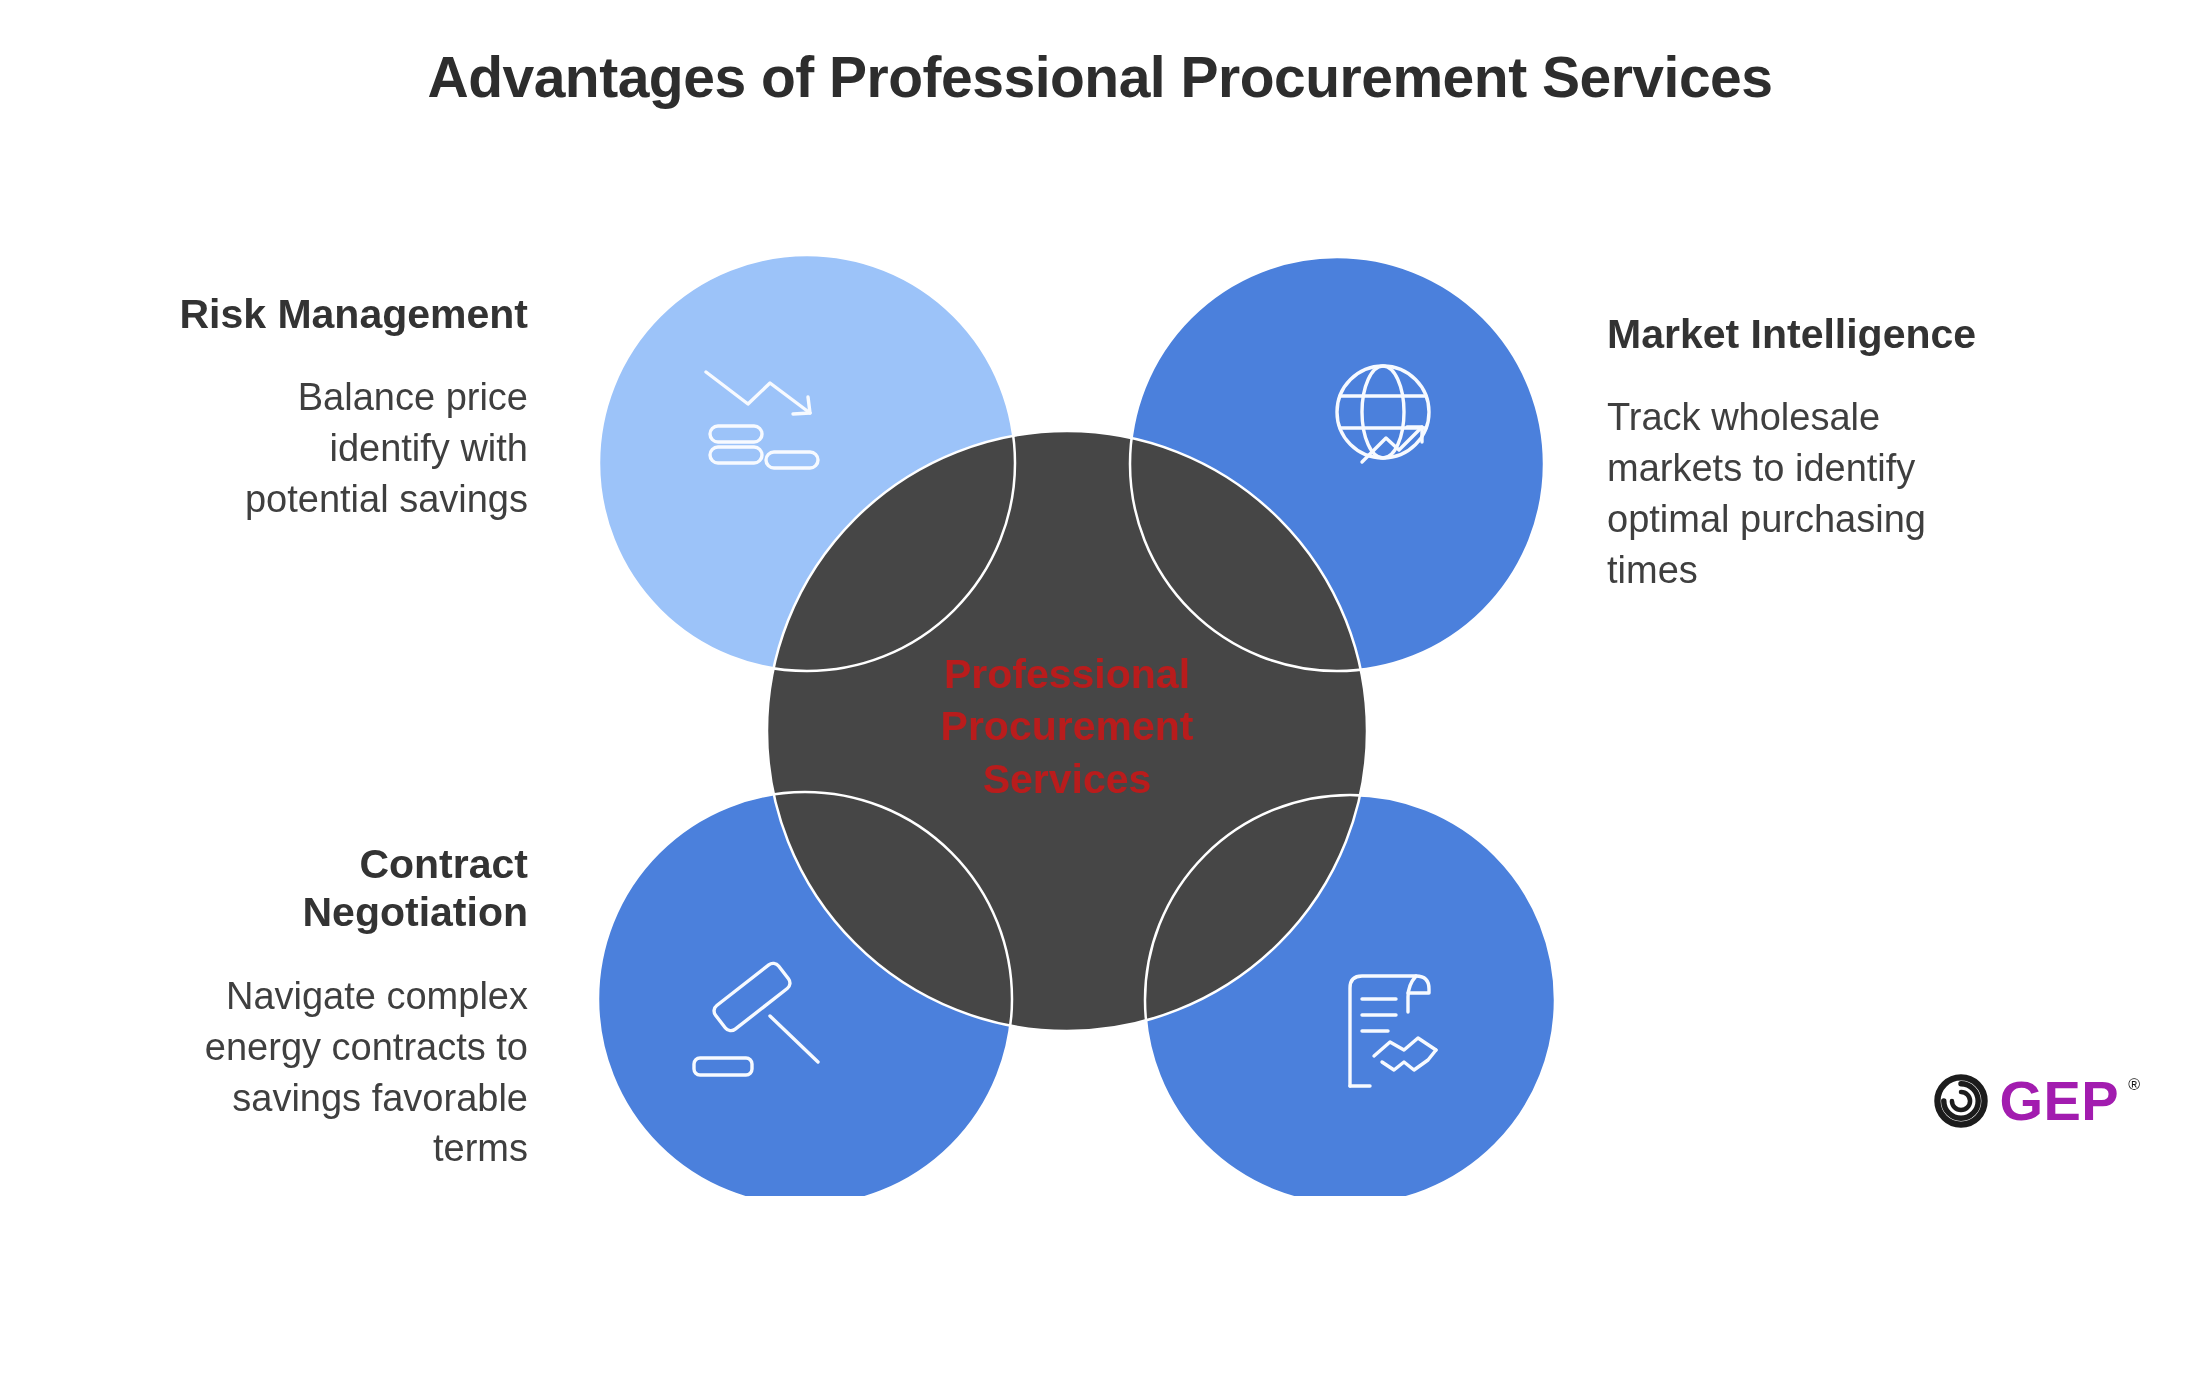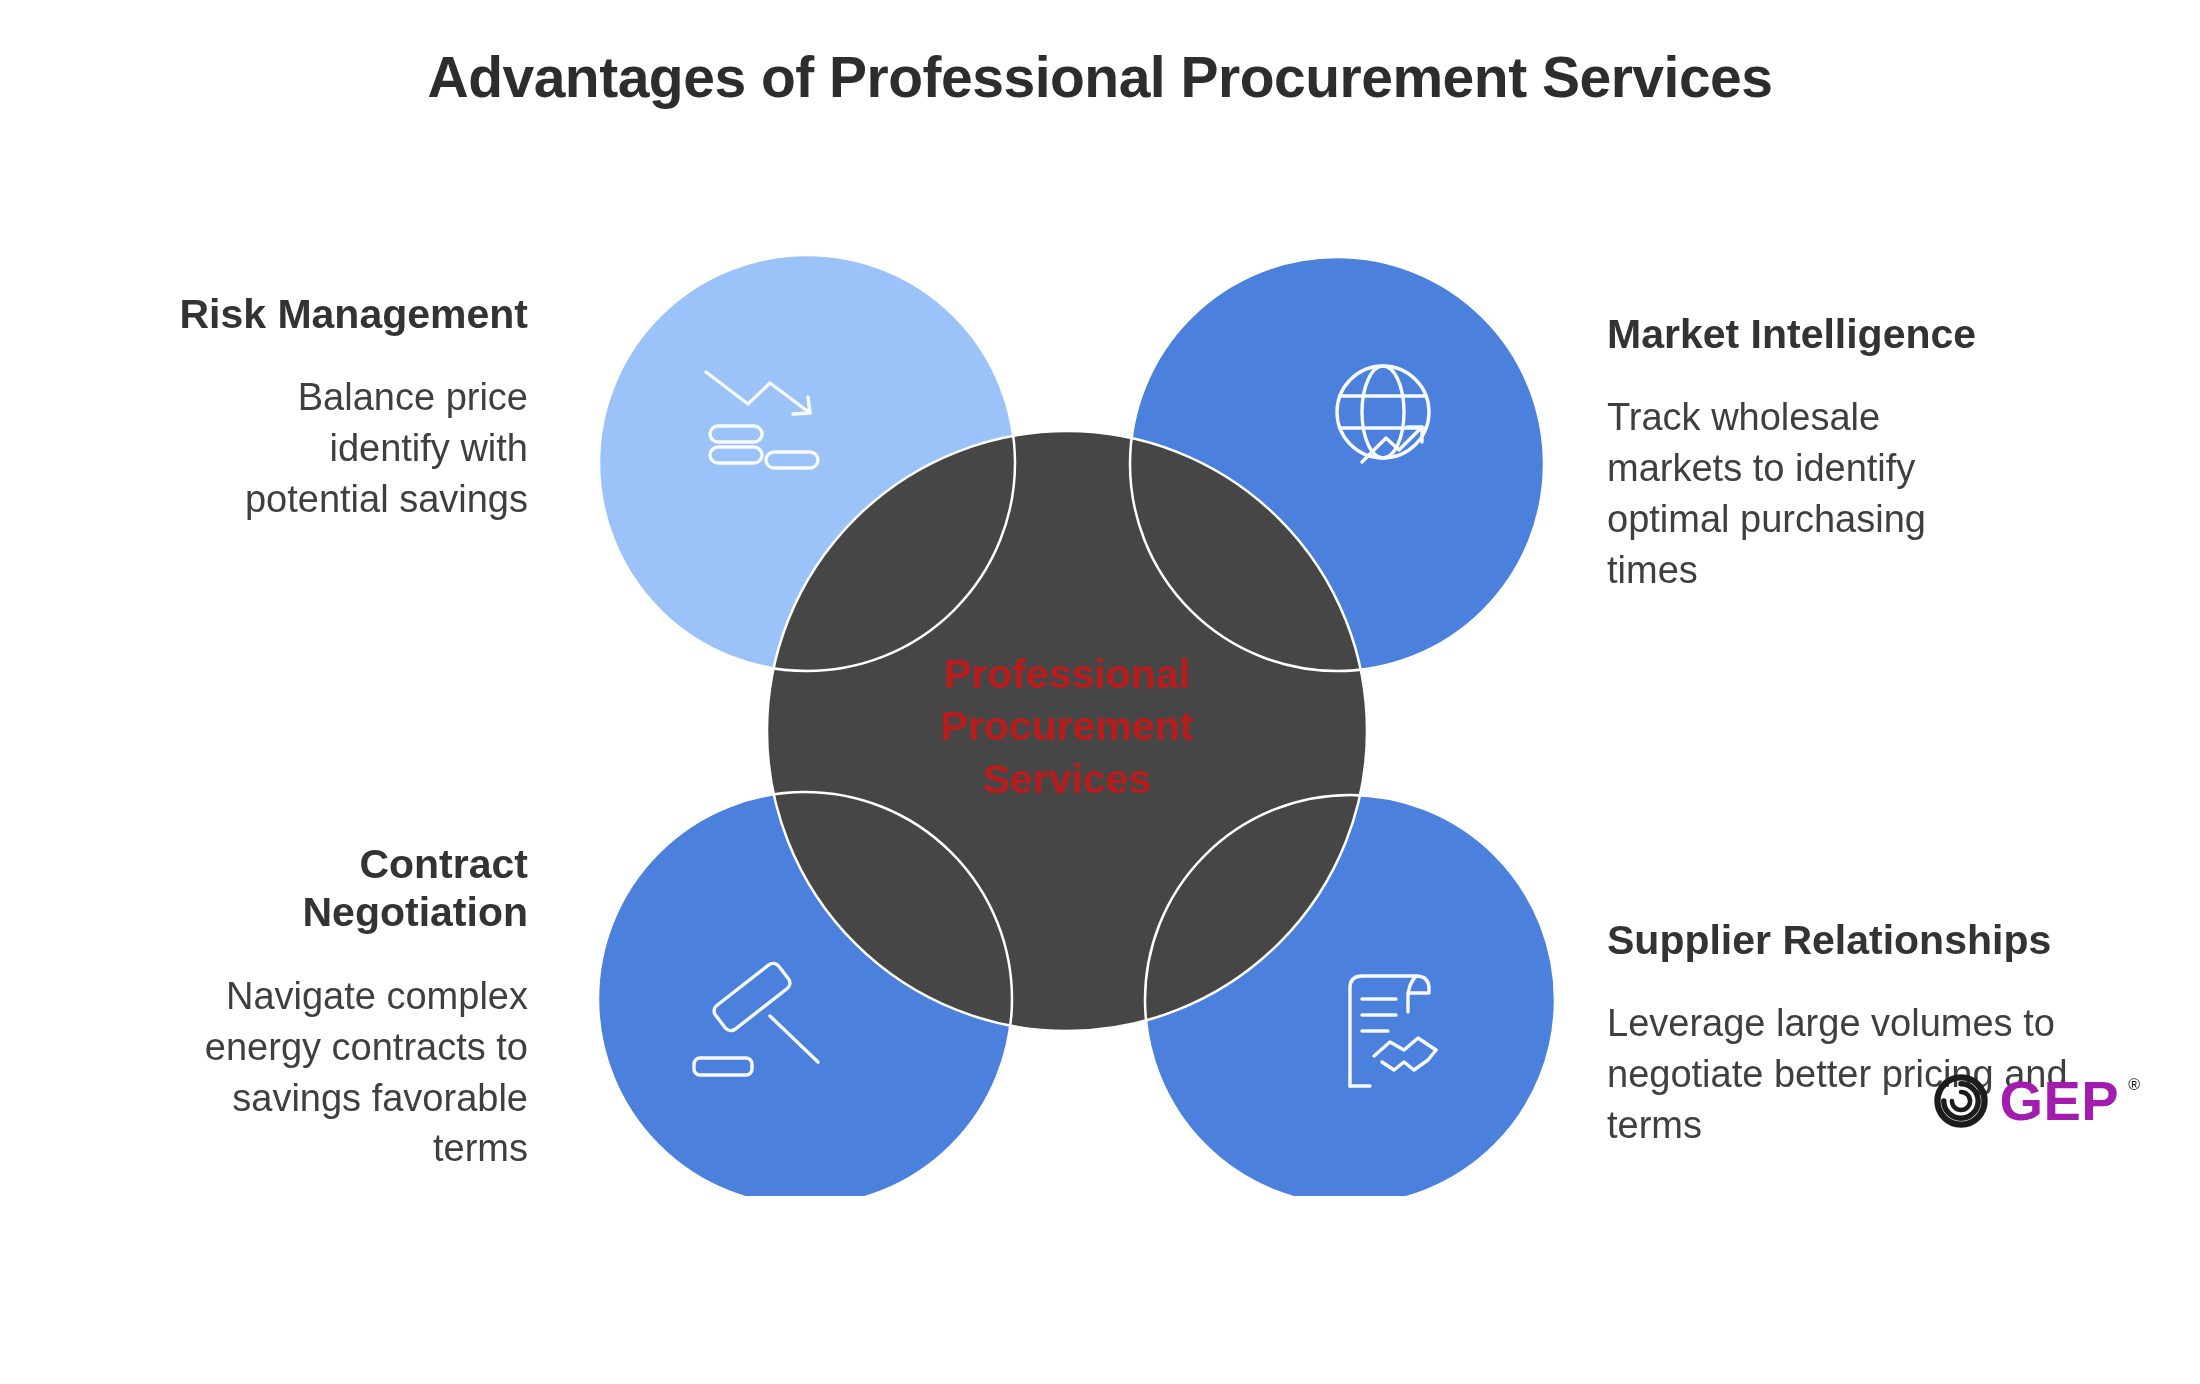--- a/index.html
+++ b/index.html
@@ -98,24 +98,20 @@
   <div class="tb market">
     <p class="qh">Market Intelligence</p>
     <p class="qb">Track wholesale markets to identify optimal purchasing times</p>
   </div>
 
   <div class="tb right contract">
     <p class="qh">Contract Negotiation</p>
     <p class="qb">Navigate complex energy contracts to savings favorable terms</p>
   </div>
 
-  <div class="tb supplier">
-    <p class="qh">Supplier Relationships</p>
-    <p class="qb">Leverage large volumes to negotiate better pricing and terms</p>
-  </div>
 
   <div class="logo">
     <svg class="logo-mark" viewBox="0 0 64 64">
       <circle cx="32" cy="32" r="26" fill="none" stroke="#1c1c1c" stroke-width="7"></circle>
       <path d="M32 13 A19 19 0 1 1 13 32" fill="none" stroke="#1c1c1c" stroke-width="6" stroke-linecap="round"></path>
       <path d="M32 22 A10 10 0 1 1 22 32" fill="none" stroke="#1c1c1c" stroke-width="5" stroke-linecap="round"></path>
     </svg>
     <span class="logo-text">GEP</span>
     <span class="logo-reg">®</span>
   </div>

